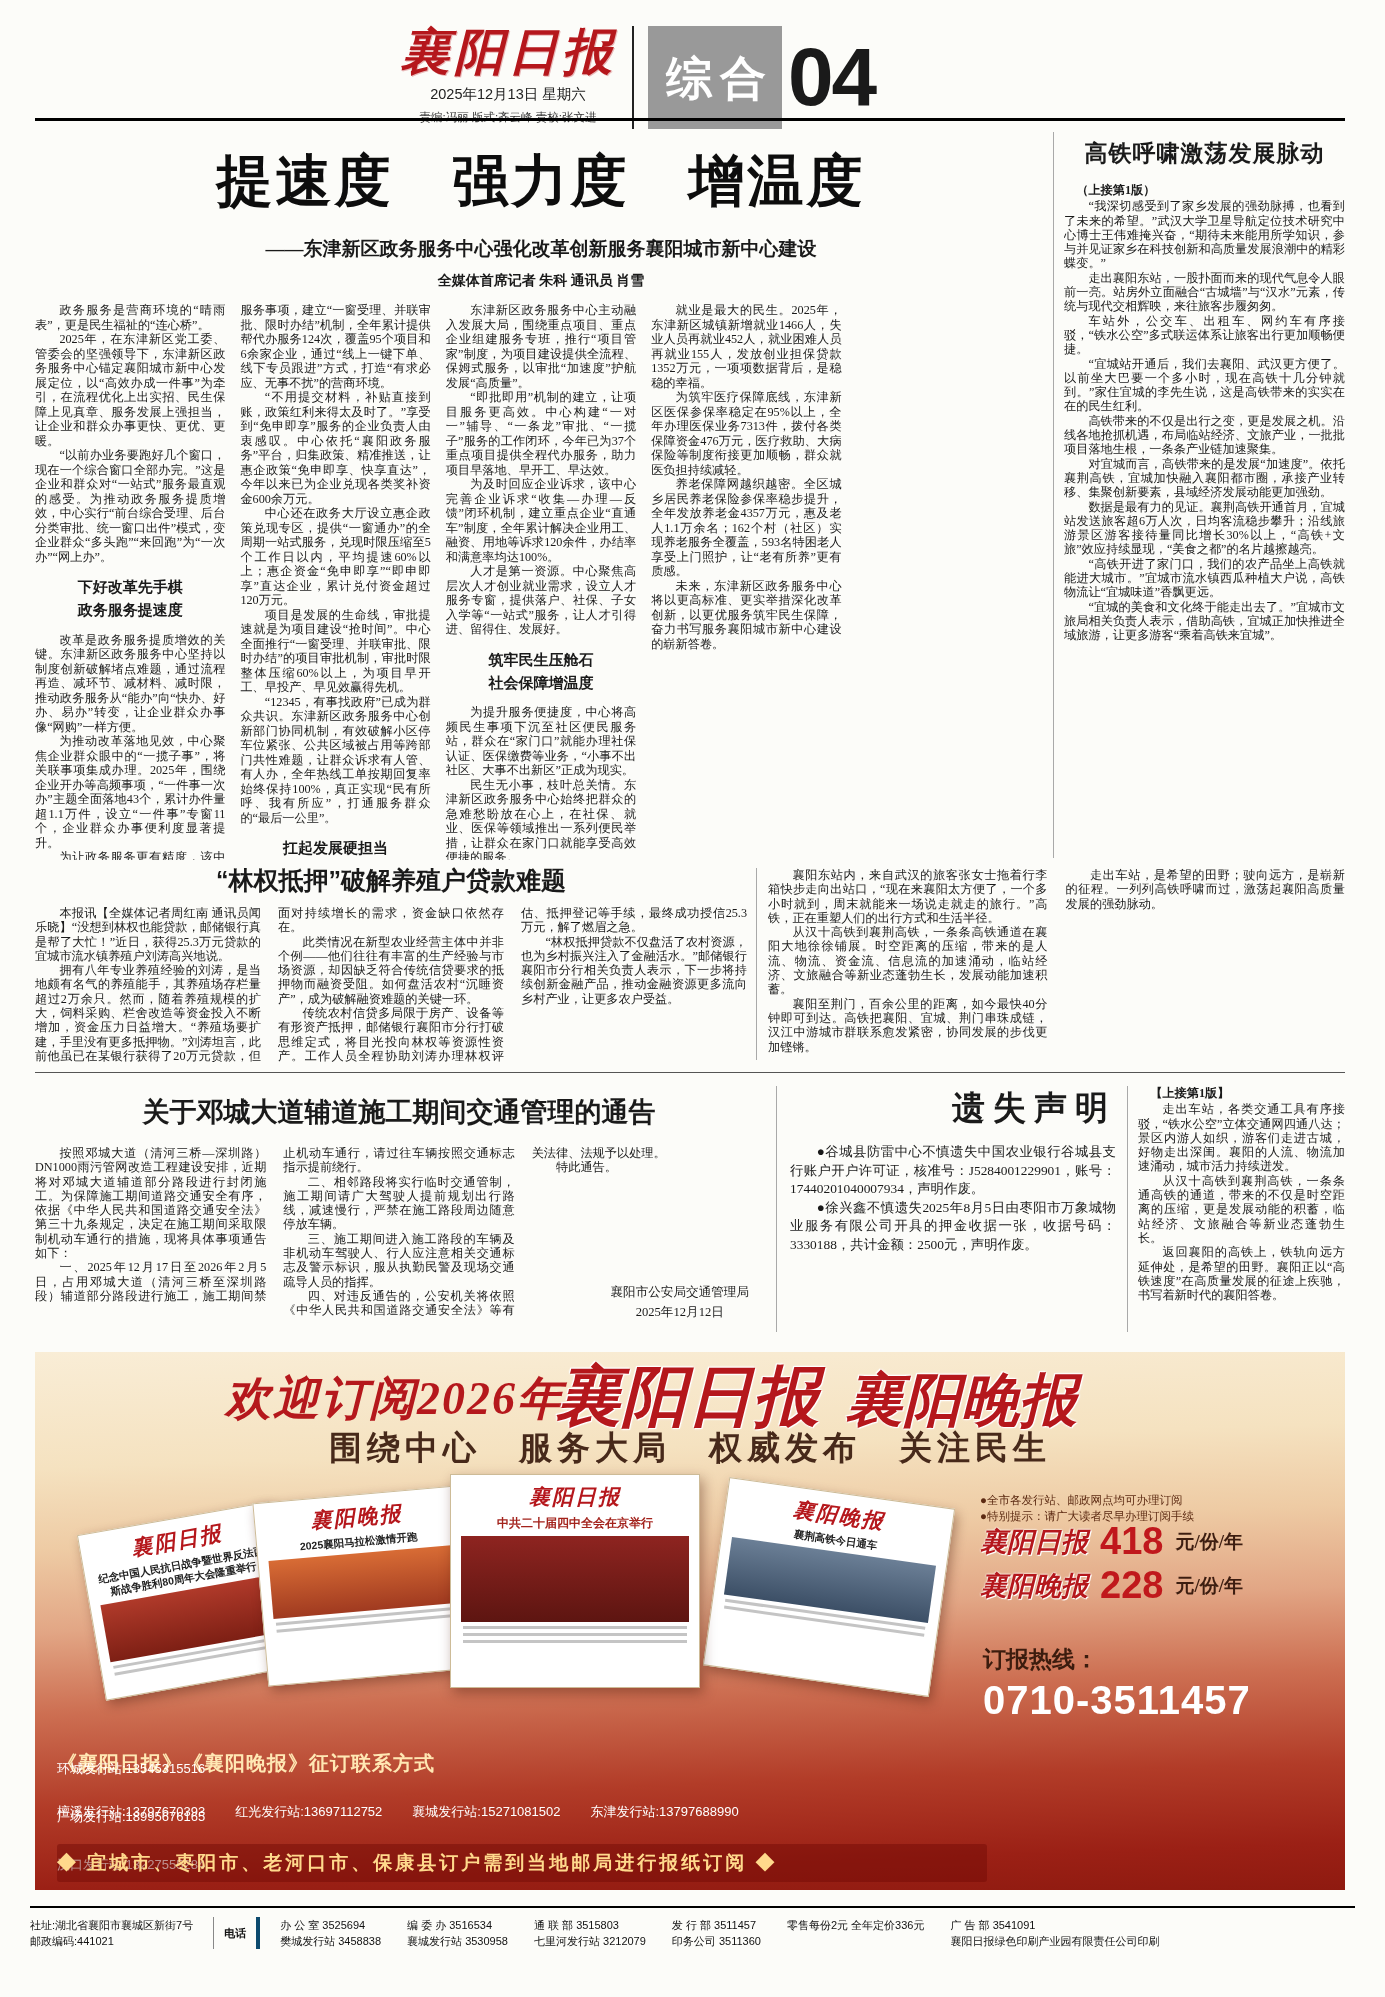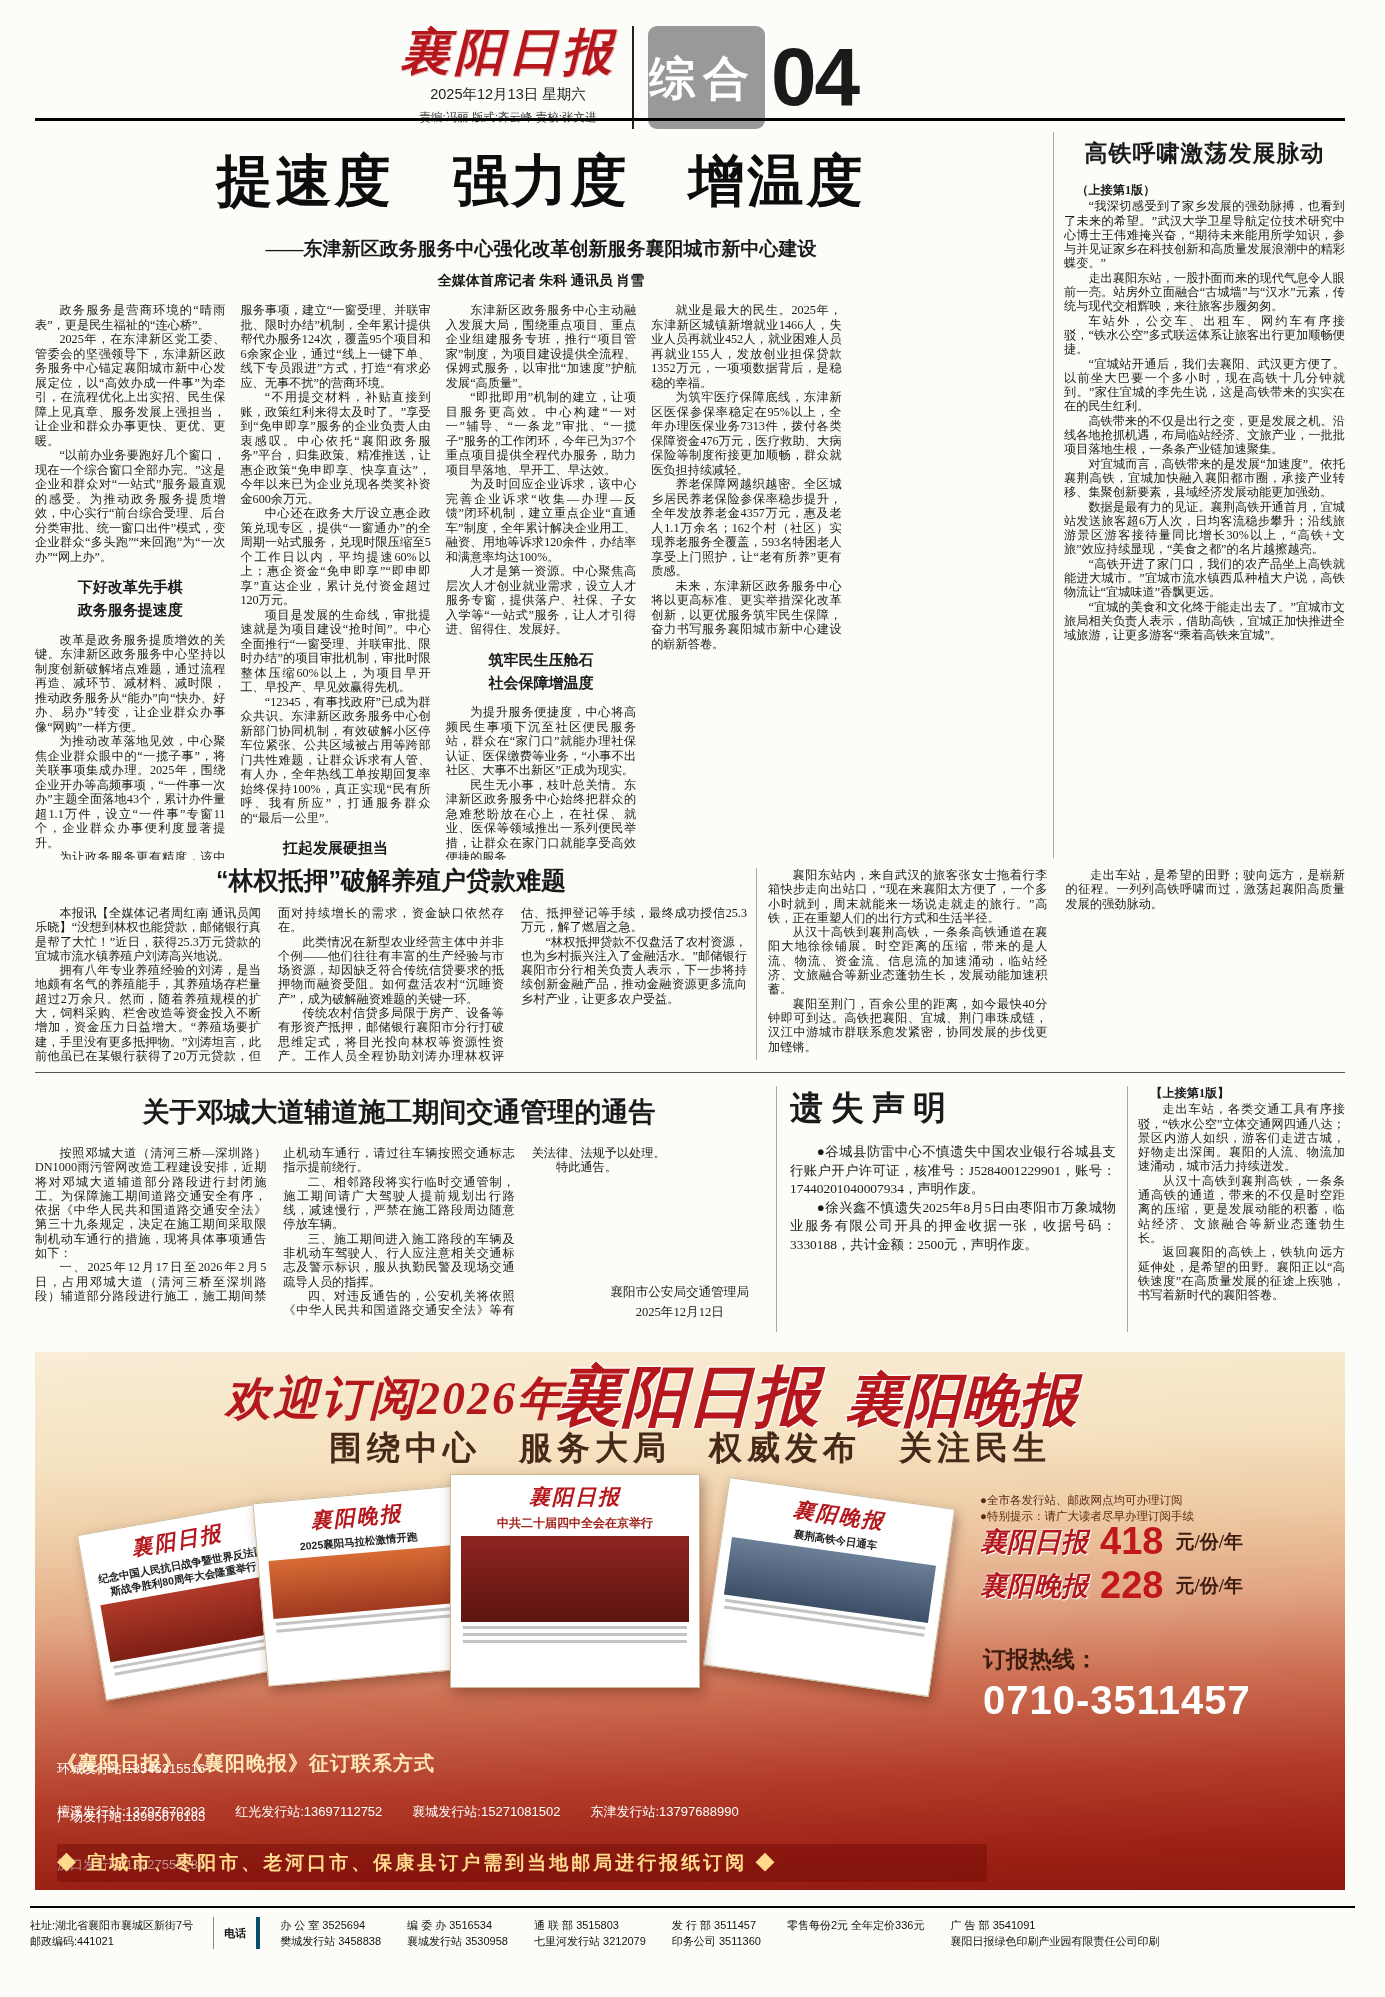--- a/index.html
+++ b/index.html
@@ -14,22 +14,22 @@
   .sans { font-family:"Liberation Sans","DejaVu Sans",sans-serif; }
 
   
   .masthead { top:26px; left:400px; display:flex; align-items:stretch; }
   .mast-left { text-align:center; padding:0 16px 4px 0; border-right:2px solid #222; }
   .mast-logo { font-size:50px; font-weight:900; color:#b5171c; letter-spacing:4px;
                font-style:italic; text-shadow:1px 1px 0 #e8b9b9; line-height:1.05; }
   .mast-date { font-size:14.5px; color:#222; margin-top:6px; font-family:"Liberation Sans",sans-serif; }
   .mast-editors { font-size:11.5px; color:#333; margin-top:6px; font-family:"Liberation Sans",sans-serif; }
   .section-box { background:#999; color:#fff; font-weight:900; font-size:46px;
-                 letter-spacing:8px; padding:10px 8px 6px 1px; margin-left:14px;
-                 display:flex; align-items:center;border-radius:9px; }
+                 letter-spacing:8px; padding:10px 8px 6px 18px; margin-left:14px;
+                 display:flex; align-items:center; }
   .page-no { font-size:82px; font-weight:900; line-height:0.95; margin-left:6px;
              letter-spacing:-2px; align-self:center; }
   .rule-top { top:118px; left:35px; width:1310px; height:3px; background:#000; }
 
   
   .bp { text-indent:2em; margin:0; }
   .jt { text-align:justify; }
   .vrule { position:absolute; width:1px; background:#a9a9a9; }
   .hrule { position:absolute; height:1px; background:#555; }
 
@@ -65,21 +65,21 @@
   
   .notice-art { top:1082px; left:35px; width:728px; height:256px; overflow:hidden; }
   .notice-headline { font-size:27px; font-weight:900; text-align:center; margin:12px 0 16px;
                      font-family:"Liberation Sans",sans-serif; }
   .notice-body { column-count:3; column-gap:17px; column-fill:auto; height:178px; overflow:hidden; }
   .notice-sign { position:absolute; right:14px; bottom:16px; text-align:center;
                  font-size:12.6px; line-height:20px; background:#fcfcf9; padding-left:8px; }
 
   
   .lost-art { top:1082px; left:790px; width:326px; height:256px; overflow:hidden; }
-  .lost-headline { font-size:33px; font-weight:800; text-align:left; letter-spacing:8px;
+  .lost-headline { font-size:33px; font-weight:800; text-align:right; letter-spacing:8px;
                    margin:4px 0 12px; font-family:"Liberation Sans",sans-serif; }
   .lost-item { font-size:13.4px; line-height:18.6px; text-align:justify; text-indent:2em; }
 
   
   .ad { top:1352px; left:35px; width:1310px; height:538px; overflow:hidden;
         background:linear-gradient(178deg,#f9edd6 0%,#f5e2c0 20%,#eecba4 34%,
                    #e2a685 48%,#cd6f52 62%,#b23c28 78%,#9b2015 92%,#8f1a10 100%); }
   .ad-welcome { position:absolute; top:16px; left:190px; font-size:46px; font-weight:900;
                 color:#b5181c; font-style:italic; letter-spacing:2px; }
   .ad-logo { position:absolute; font-weight:900; color:#b5171c; font-style:italic;

